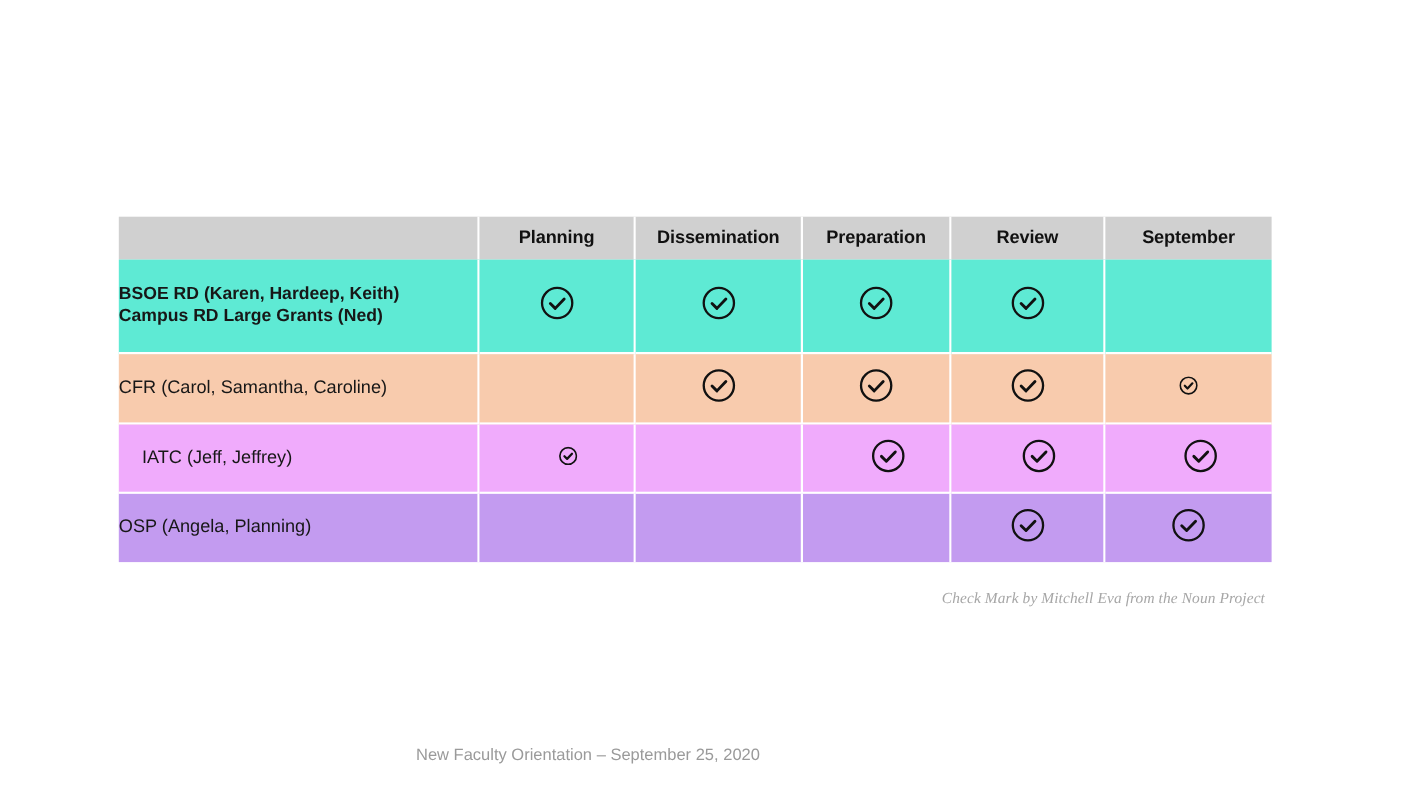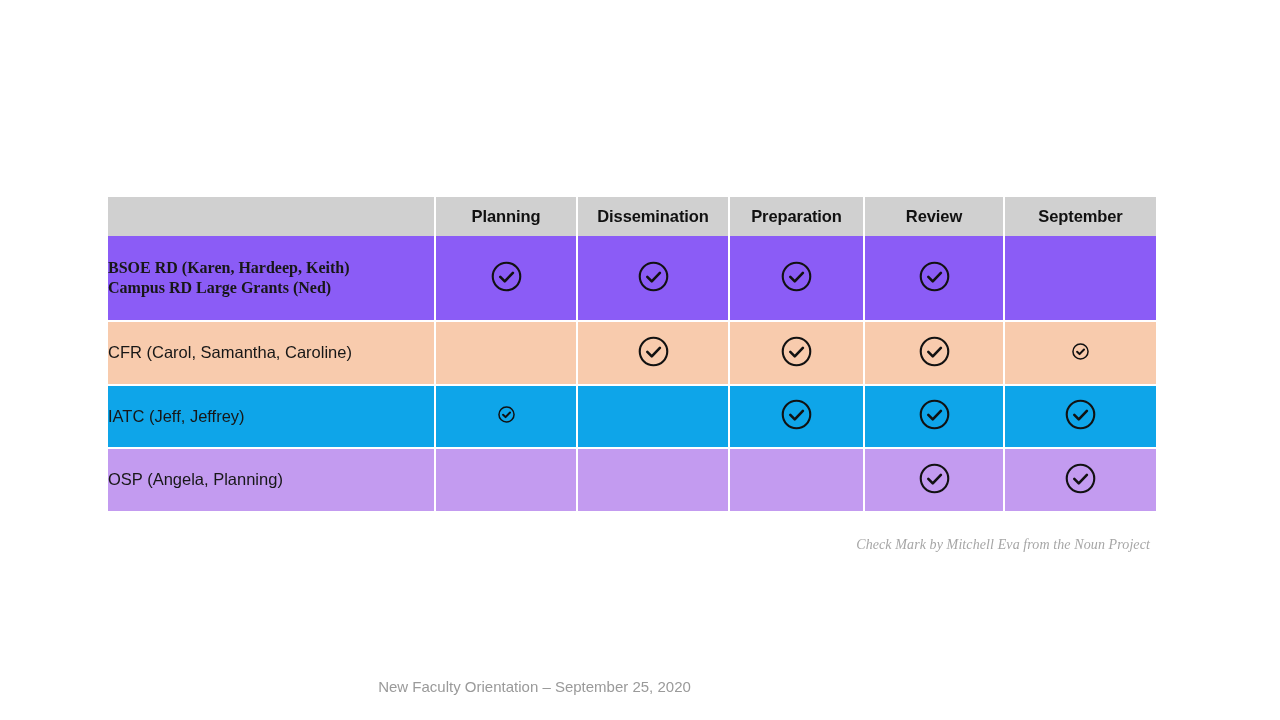--- a/index.html
+++ b/index.html
@@ -83,23 +83,23 @@
     padding-right: 6px;
     font-size: 16.5px;
     color: #171717;
     text-align: left;
     line-height: 1.28;
   }
   td.row-label.bold { font-weight: bold; font-size: 16px; }
 
   td.cell { text-align: center; }
 
-  tr.r-green td   { background: #8b5cf6; height: 84px; font-family: Liberation Serif, serif; }
+  tr.r-green td   { background: #5eead4; height: 84px; }
   tr.r-peach td   { background: #f8cbad; height: 62px; margin-top: 45px; }
-  tr.r-yellow td  { background: #0ea5e9; height: 61px; }
+  tr.r-yellow td  { background: #f0abfc; height: 61px; padding-left: 21px; }
   tr.r-purple td  { background: #c39bf0; height: 62px; }
 
   .chk {
     display: inline-block;
     line-height: 0;
   }
   .chk svg { display: block; }
 
   .attribution {
     position: absolute;

